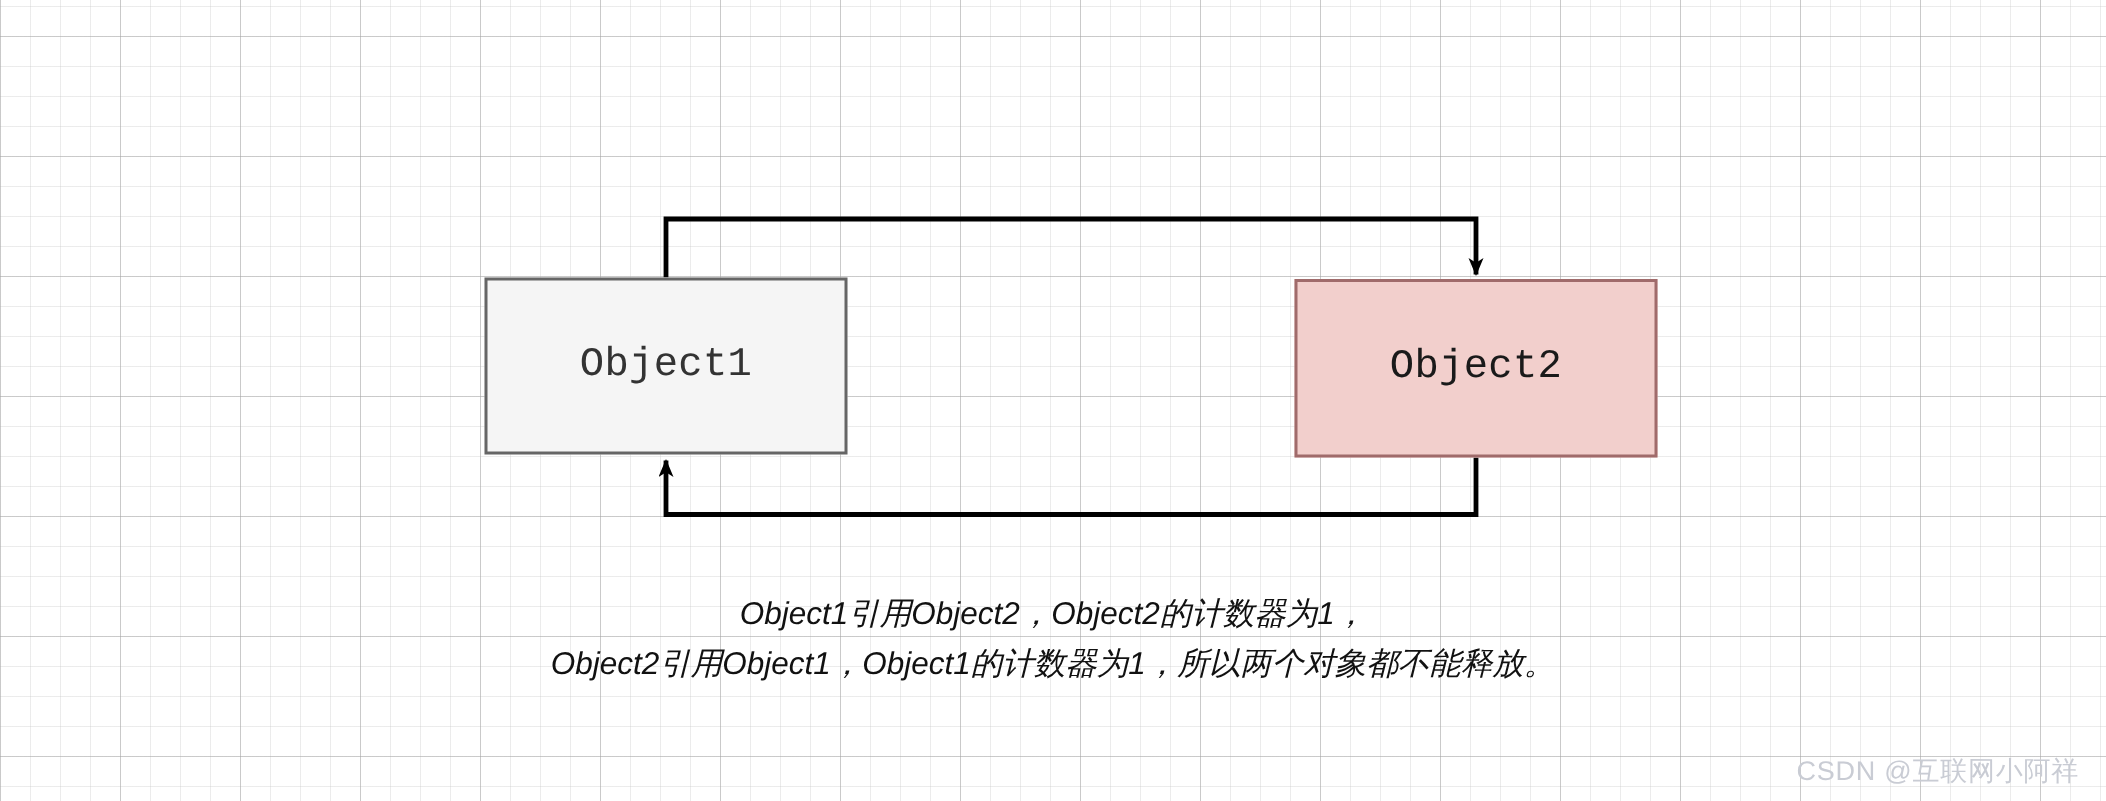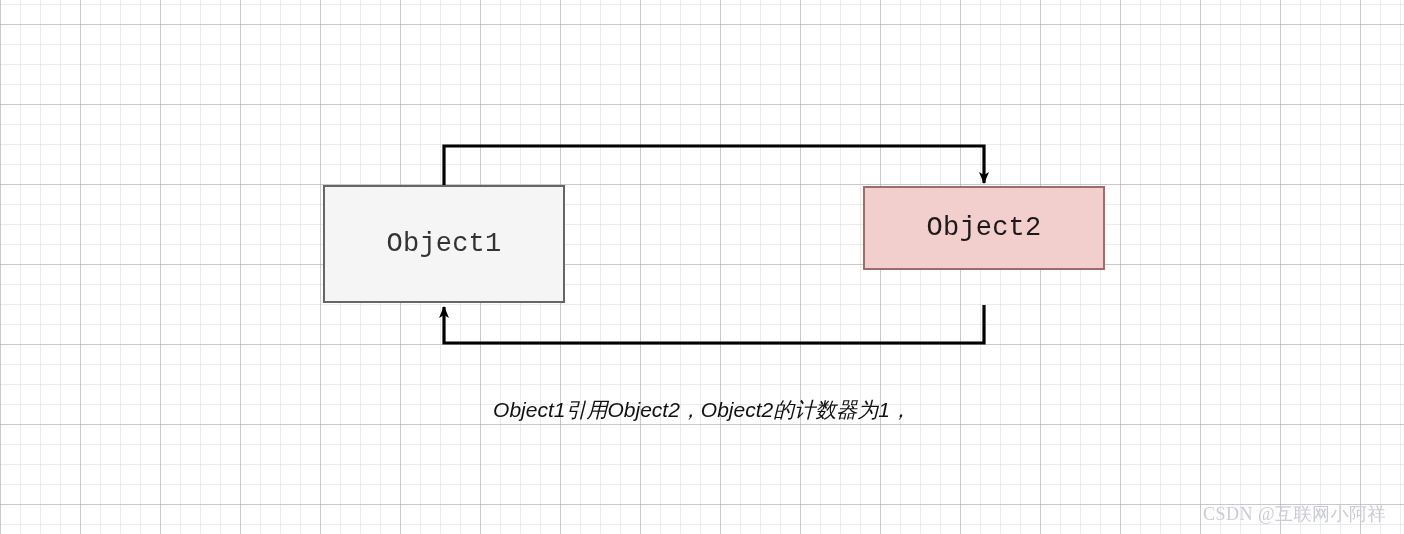--- a/index.html
+++ b/index.html
@@ -59,21 +59,21 @@
     height: 118px;
     background: #f5f5f5;
     border: 2px solid #666666;
   }
   #node-object1 .node-label { color: #333333; }
 
   #node-object2 {
     left: 863px;
     top: 186px;
     width: 242px;
-    height: 84px;
+    height: 119px;
     background: #f2cfcc;
     border: 2px solid #a06b6b;
   }
   #node-object2 .node-label { color: #1a1a1a; }
 
   #caption {
     position: absolute;
     left: 0;
     top: 393px;
     width: 1404px;
@@ -86,21 +86,20 @@
   #caption .caption-line { display: block; font-style: italic; }
 
   #watermark {
     position: absolute;
     right: 18px;
     bottom: 8px;
     color: #c9ccd4;
     font-size: 18px;
     letter-spacing: 0.5px;
     white-space: nowrap;
-    font-family: Liberation Serif, serif;
   }
 </style>
 </head>
 <body>
 
 <div id="canvas">
 
   <svg id="diagram-svg" viewBox="0 0 1404 534" xmlns="http://www.w3.org/2000/svg">
     <defs>
       <marker id="arrow-classic" markerWidth="14" markerHeight="14" refX="11" refY="5" orient="auto" markerUnits="userSpaceOnUse">
@@ -116,17 +115,18 @@
   <div class="node-box" id="node-object1">
     <span class="node-label">Object1</span>
   </div>
 
   <div class="node-box" id="node-object2">
     <span class="node-label">Object2</span>
   </div>
 
   <div id="caption">
     <span class="caption-line">Object1引用Object2，Object2的计数器为1，</span>
+    <span class="caption-line">Object2引用Object1，Object1的计数器为1，所以两个对象都不能释放。</span>
   </div>
 
   <div id="watermark">CSDN @互联网小阿祥</div>
 
 </div>
 
 </body></html>

